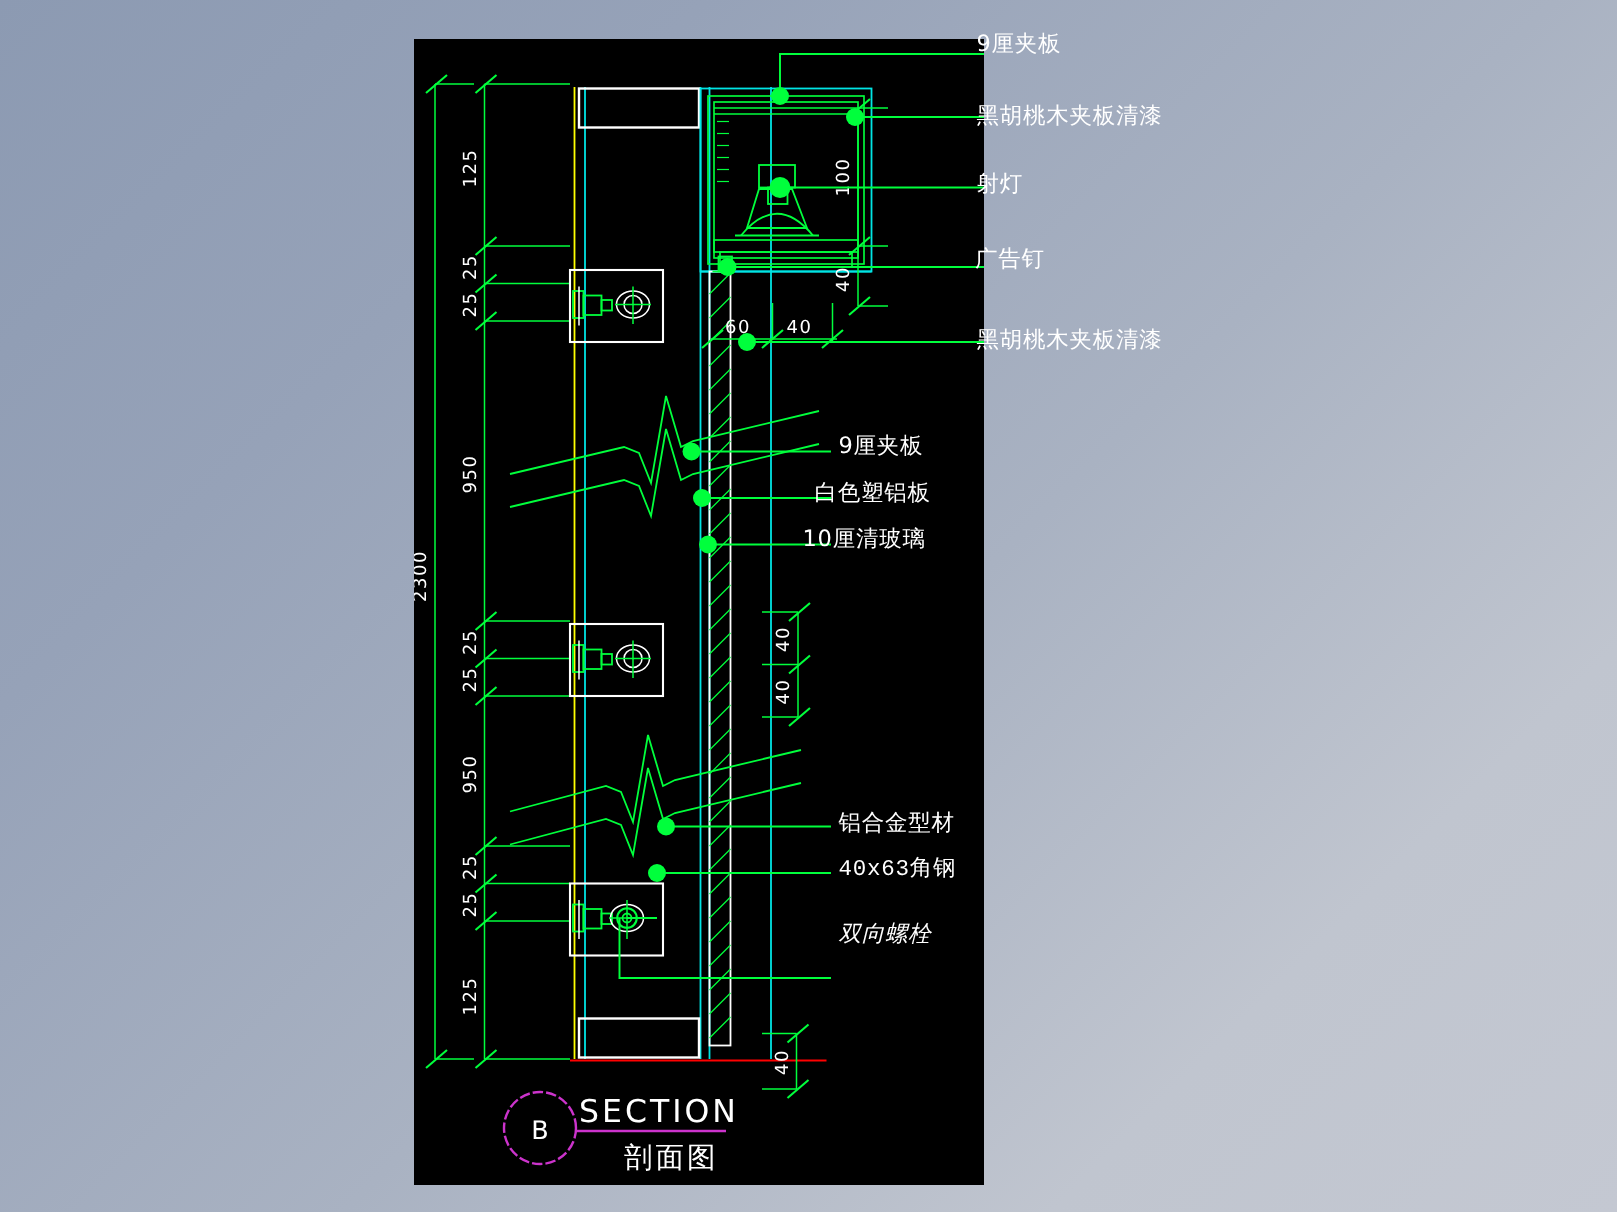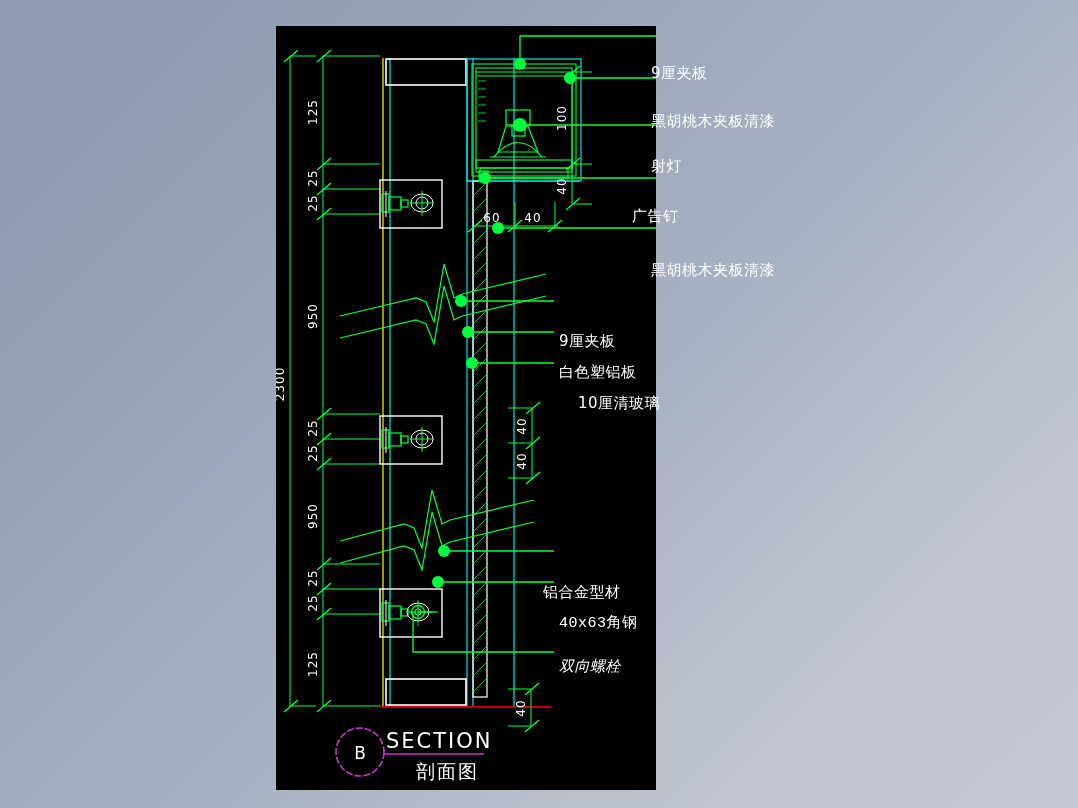--- a/index.html
+++ b/index.html
@@ -35,21 +35,20 @@
   }
   
   .leader-label {
     position: absolute;
     font-family: "DejaVu Sans", sans-serif;
     font-size: 15px;
     color: #ffffff;
     white-space: nowrap;
     letter-spacing: 0.5px;
     line-height: 1;
-    margin-top: 44px;
   }
   .dim-text {
     fill: #ffffff;
     font-family: "DejaVu Sans", sans-serif;
     font-size: 12px;
     letter-spacing: 1px;
   }
   .title-text {
     fill: #ffffff;
     font-family: "DejaVu Sans", sans-serif;
@@ -357,24 +356,24 @@
         <line x1="108" y1="728" x2="208" y2="728" stroke="#cc33cc" stroke-width="1.6"></line>
         <text class="title-text" x="110" y="722">SECTION</text>
         <text class="title-cn" x="140" y="752">剖面图</text>
       </g>
     </svg>
   </div>
 
   <div class="leader-label" style="left:651px; top:22px;">9厘夹板</div>
   <div class="leader-label" style="left:651px; top:70px;">黑胡桃木夹板清漆</div>
   <div class="leader-label" style="left:651px; top:115px;text-align:center;">射灯</div>
-  <div class="leader-label" style="left:632px; top:165px;">广告钉</div>
+  <div class="leader-label" style="left:650px; top:165px;">广告钉</div>
   <div class="leader-label" style="left:651px; top:219px;">黑胡桃木夹板清漆</div>
 
   <div class="leader-label" style="left:559px; top:290px;">9厘夹板</div>
-  <div class="leader-label" style="left:559px; top:321px;">白色塑铝板</div>
-  <div class="leader-label" style="left:578px; top:352px;">10厘清玻璃</div>
-
-  <div class="leader-label" style="left:543px; top:541px;">铝合金型材</div>
+  <div class="leader-label" style="left:543px; top:321px;">白色塑铝板</div>
+  <div class="leader-label" style="left:535px; top:352px;">10厘清玻璃</div>
+
+  <div class="leader-label" style="left:559px; top:541px;">铝合金型材</div>
   <div class="leader-label" style="left:559px; top:572px;font-family:Liberation Mono, monospace;">40x63角钢</div>
   <div class="leader-label" style="left:559px; top:615px;font-style:italic;">双向螺栓</div>
 
 </div>
 
 </body></html>

